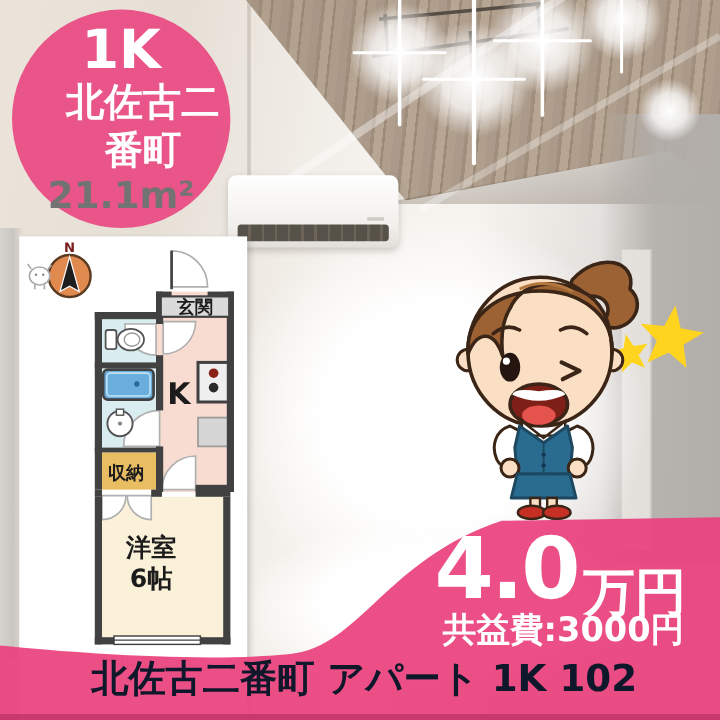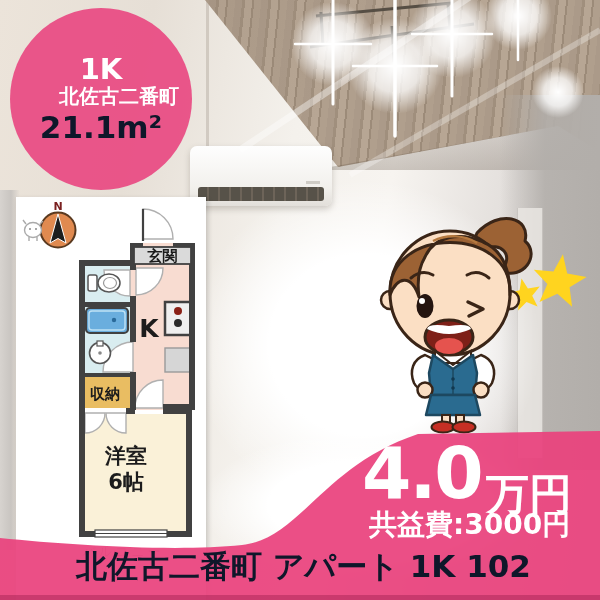--- a/index.html
+++ b/index.html
@@ -40,23 +40,23 @@
   
   .plan-sheet{left:16px;top:197px;width:190px;height:403px;background:#fff;
     box-shadow:2px 2px 5px rgba(0,0,0,.18);}
   .plan-sheet svg{display:block;}
   .plan-label{fill:#1c1c1c;font-weight:600;}
 
   
   .badge{left:10px;top:8px;width:182px;height:182px;border-radius:50%;
     background:rgba(233,62,124,.86);display:flex;flex-direction:column;
     align-items:center;justify-content:center;text-align:center;color:#fff;}
-  .badge .l1{font-size:29px;font-weight:bold;line-height:1.05;margin-top:2px;}
-  .badge .l2{font-size:20px;font-weight:bold;line-height:1.25;letter-spacing:0;margin-left:36px;}
-  .badge .l3{font-size:31px;font-weight:bold;line-height:1.2;color:#0f172a;}
+  .badge .l1{font-size:45px;font-weight:bold;line-height:1.05;margin-top:2px;}
+  .badge .l2{font-size:32px;font-weight:bold;line-height:1.25;letter-spacing:0;margin-left:36px;}
+  .badge .l3{font-size:31px;font-weight:bold;line-height:1.2;color:#737373;}
 
   
   .mascot{left:373px;top:203px;width:215px;height:235px;}
 
   
   .banner-svg{left:0;top:0;width:600px;height:600px;pointer-events:none;}
   .rent{left:362px;top:438px;font-size:71px;font-weight:bold;color:#fff;letter-spacing:-2px;line-height:1;}
   .rent-unit{left:486px;top:473px;font-size:43px;font-weight:bold;color:#fff;line-height:1;}
   .fee{left:369px;top:511px;font-size:28px;font-weight:bold;color:#fff;line-height:1;text-align:right;}
   .footer-title{left:76px;top:551px;font-size:31px;font-weight:bold;color:#0f172a;line-height:1;white-space:nowrap;}

